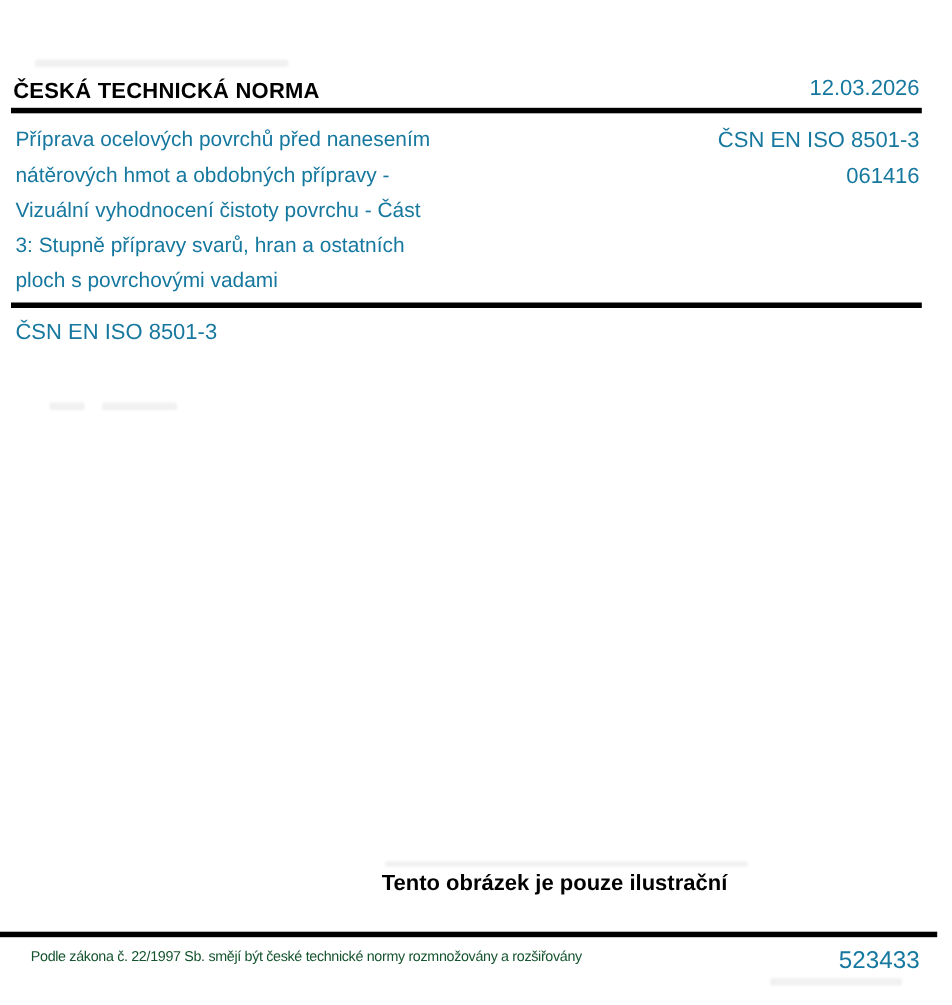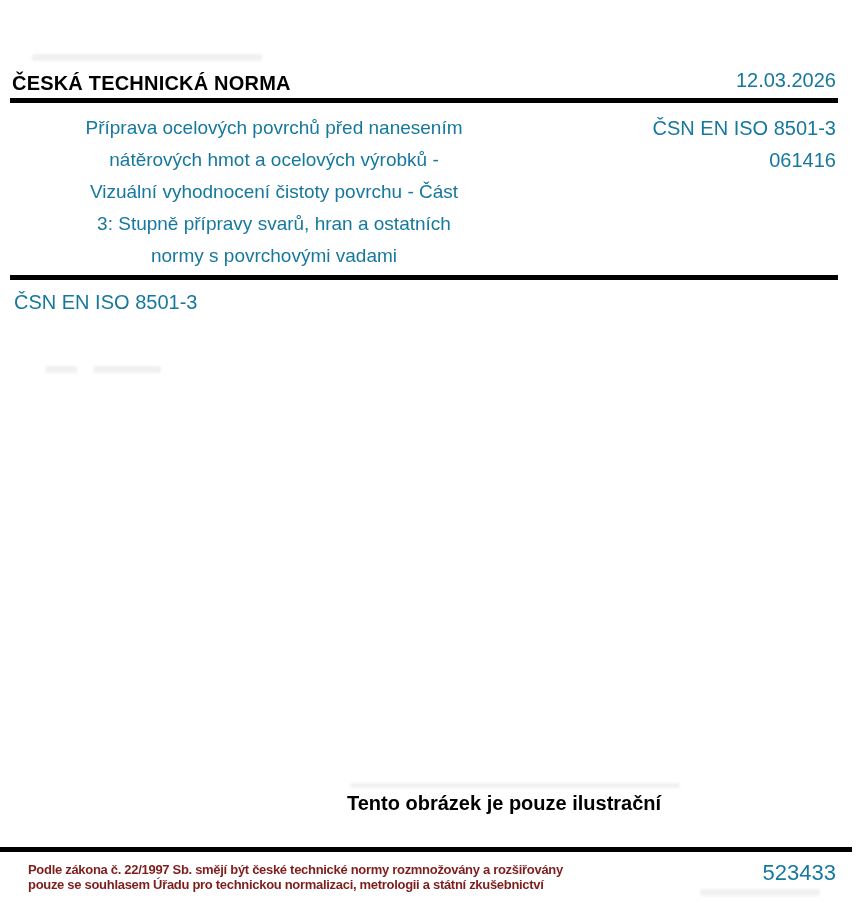--- a/index.html
+++ b/index.html
@@ -44,21 +44,20 @@
 
   
   .title-left {
     left: 14px;
     top: 112px;
     width: 520px;
     color: var(--accent);
     font-size: 19px;
     line-height: 32px;
     white-space: nowrap;
-    text-align: center;
   }
   .title-right {
     top: 112px;
     right: 29px;
     text-align: right;
     color: var(--accent);
     font-size: 20px;
     line-height: 32px;
     white-space: nowrap;
   }
@@ -80,22 +79,22 @@
     font-weight: bold;
     color: #000000;
     white-space: nowrap;
   }
 
   
   .footer-legal {
     left: 28px;
     top: 862px;
     font-size: 13px;
-    font-weight: bold;
-    color: #7f1d1d;
+    font-weight: normal;
+    color: #14532d;
     line-height: 15px;
     letter-spacing: -0.3px;
     white-space: nowrap;
   }
   .footer-number {
     top: 860px;
     right: 29px;
     font-size: 22px;
     color: var(--accent);
     white-space: nowrap;
@@ -123,37 +122,36 @@
   <div class="abs artifact artifact-mid-b"></div>
   <div class="abs artifact artifact-note"></div>
   <div class="abs artifact artifact-bottom"></div>
 
   <div class="abs header-title">ČESKÁ TECHNICKÁ NORMA</div>
   <div class="abs header-date">12.03.2026</div>
   <div class="abs rule rule-header"></div>
 
   <div class="abs title-left">
     <div>Příprava ocelových povrchů před nanesením</div>
-    <div>nátěrových hmot a ocelových výrobků -</div>
+    <div>nátěrových hmot a obdobných přípravy -</div>
     <div>Vizuální vyhodnocení čistoty povrchu - Část</div>
     <div>3: Stupně přípravy svarů, hran a ostatních</div>
-    <div>normy s povrchovými vadami</div>
+    <div>ploch s povrchovými vadami</div>
   </div>
 
   <div class="abs title-right">
     <div>ČSN EN ISO 8501-3</div>
     <div>061416</div>
   </div>
 
   <div class="abs rule rule-mid"></div>
 
   <div class="abs subtitle">ČSN EN ISO 8501-3</div>
 
   <div class="abs illustration-note">Tento obrázek je pouze ilustrační</div>
 
   <div class="abs rule rule-footer"></div>
   <div class="abs footer-legal">
     <div>Podle zákona č. 22/1997 Sb. smějí být české technické normy rozmnožovány a rozšiřovány</div>
-    <div>pouze se souhlasem Úřadu pro technickou normalizaci, metrologii a státní zkušebnictví</div>
   </div>
   <div class="abs footer-number">523433</div>
 
 </div>
 
 </body></html>

